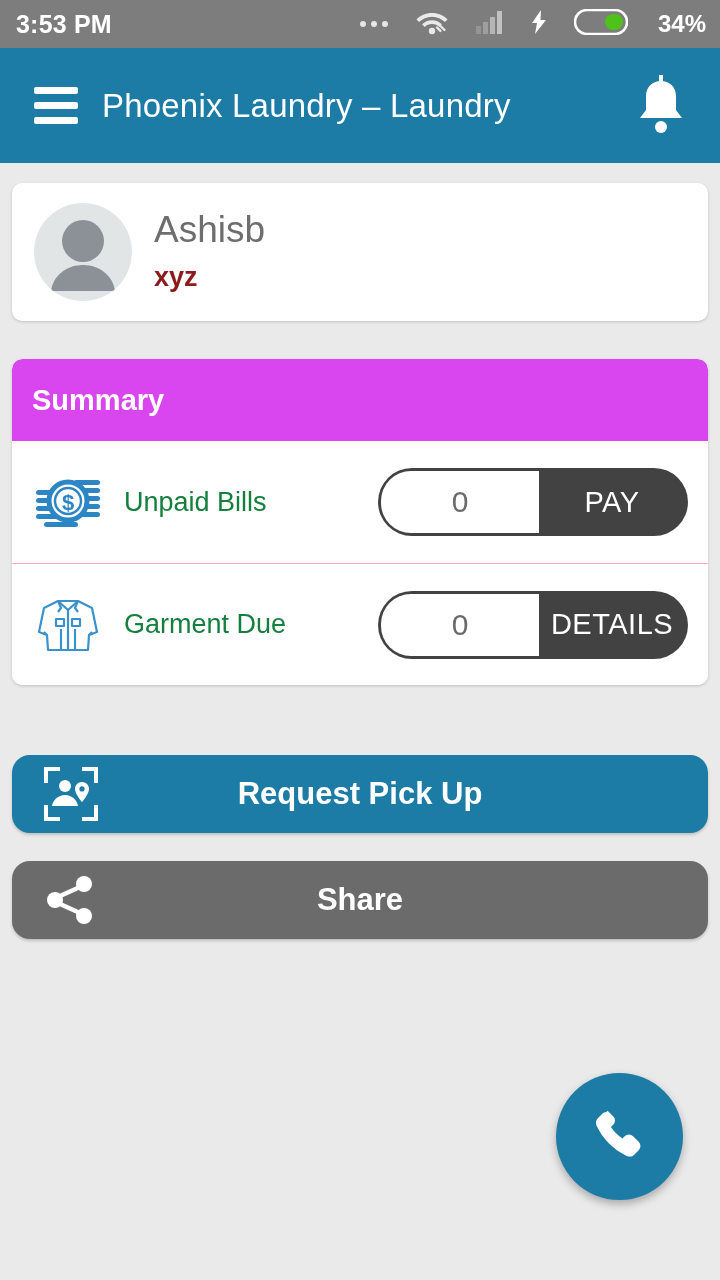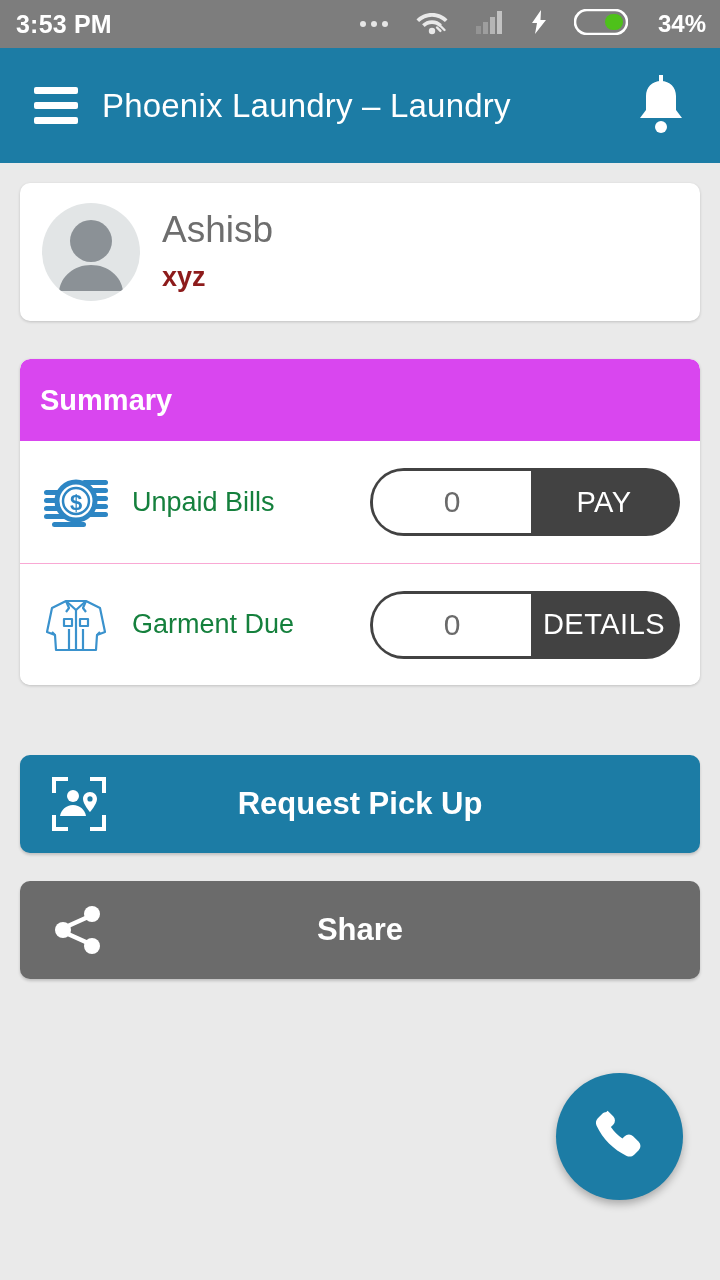--- a/index.html
+++ b/index.html
@@ -29,21 +29,21 @@
   }
   .hamburger { width: 44px; display: flex; flex-direction: column; gap: 8px; cursor: pointer; }
   .hamburger span { display: block; height: 7px; background: #fff; border-radius: 2px; }
   .appbar-title {
     color: #fff; font-size: 33px; font-weight: normal; margin-left: 24px;
     white-space: nowrap; letter-spacing: .2px;
   }
   .bell { margin-left: auto; width: 66px; height: 66px; display: flex; align-items: center; justify-content: center; cursor: pointer; }
 
   
-  .content { padding: 0 20px; }
+  .content { padding: 0 12px; }
 
   .card {
     background: #fff; border-radius: 10px;
     box-shadow: 0 1px 3px rgba(0,0,0,.18);
   }
 
   
   .profile { margin-top: 20px; height: 138px; display: flex; align-items: center; padding-left: 22px; }
   .avatar {
     width: 98px; height: 98px; border-radius: 50%; background: #e2e5e6;
@@ -77,21 +77,21 @@
     display: flex; align-items: center; justify-content: center;
     color: #6a6a6a; font-size: 30px; border-radius: 30px 0 0 30px;
   }
   .pill-action {
     flex: 1; height: 100%; display: flex; align-items: center; justify-content: center;
     color: #fff; font-size: 29px; letter-spacing: .5px;
   }
 
   
   .action-btn {
-    margin-top: 28px; height: 98px; border-radius: 10px;
+    margin-top: 28px; height: 78px; border-radius: 18px;
     display: flex; align-items: center; position: relative; cursor: pointer;
     box-shadow: 0 2px 3px rgba(0,0,0,.18);
   }
   .action-btn.primary { background: #1c7ca5; margin-top: 70px; }
   .action-btn.secondary { background: #6b6b6b; }
   .action-icon { width: 66px; height: 66px; margin-left: 26px; display: flex; align-items: center; justify-content: center; flex: 0 0 auto; }
   .action-label {
     position: absolute; left: 0; right: 0; text-align: center;
     color: #fff; font-size: 31px; font-weight: bold; pointer-events: none;
   }

